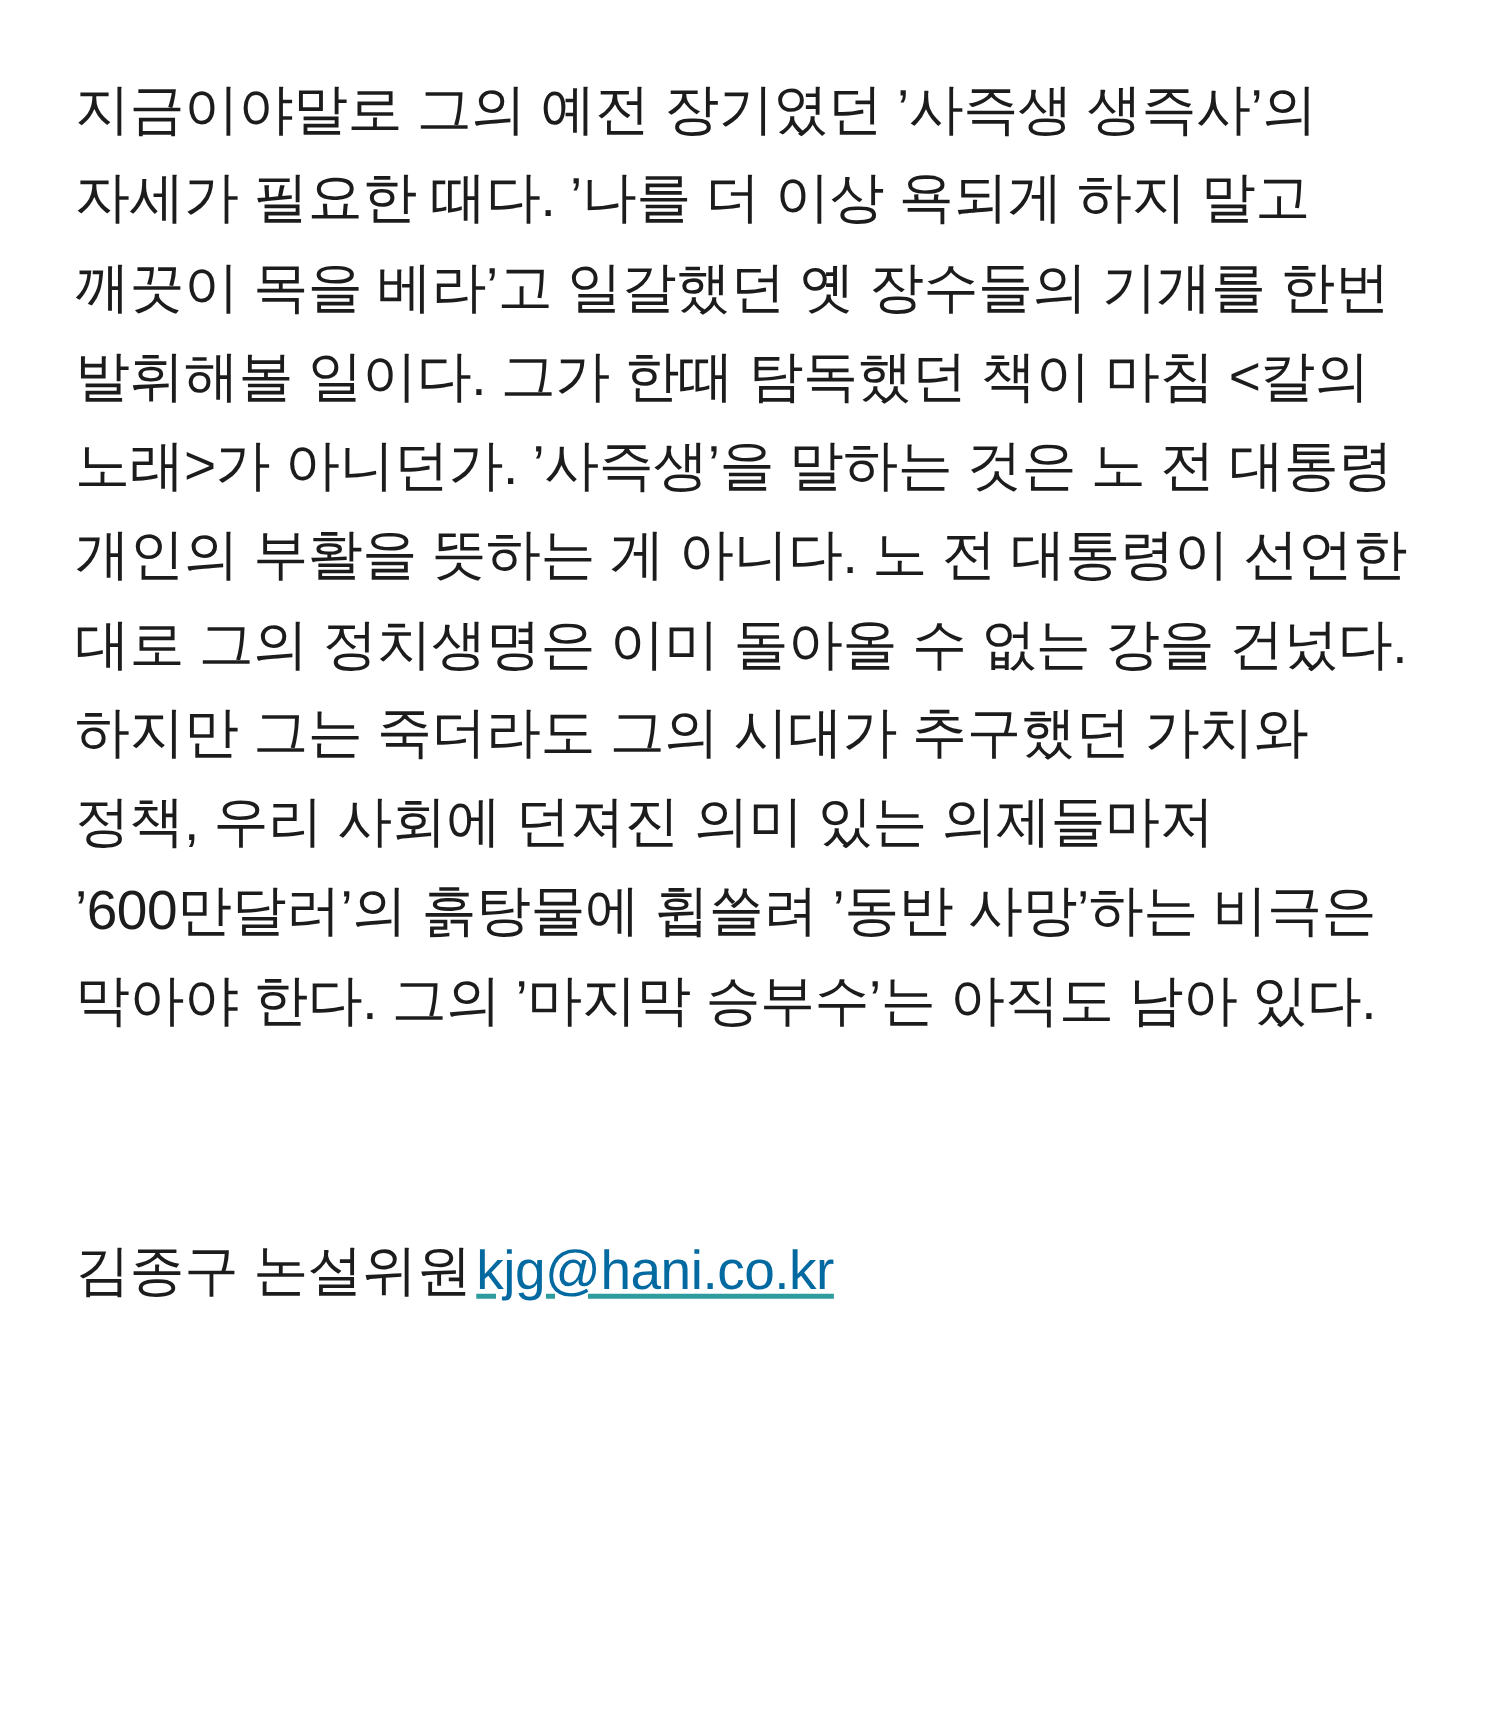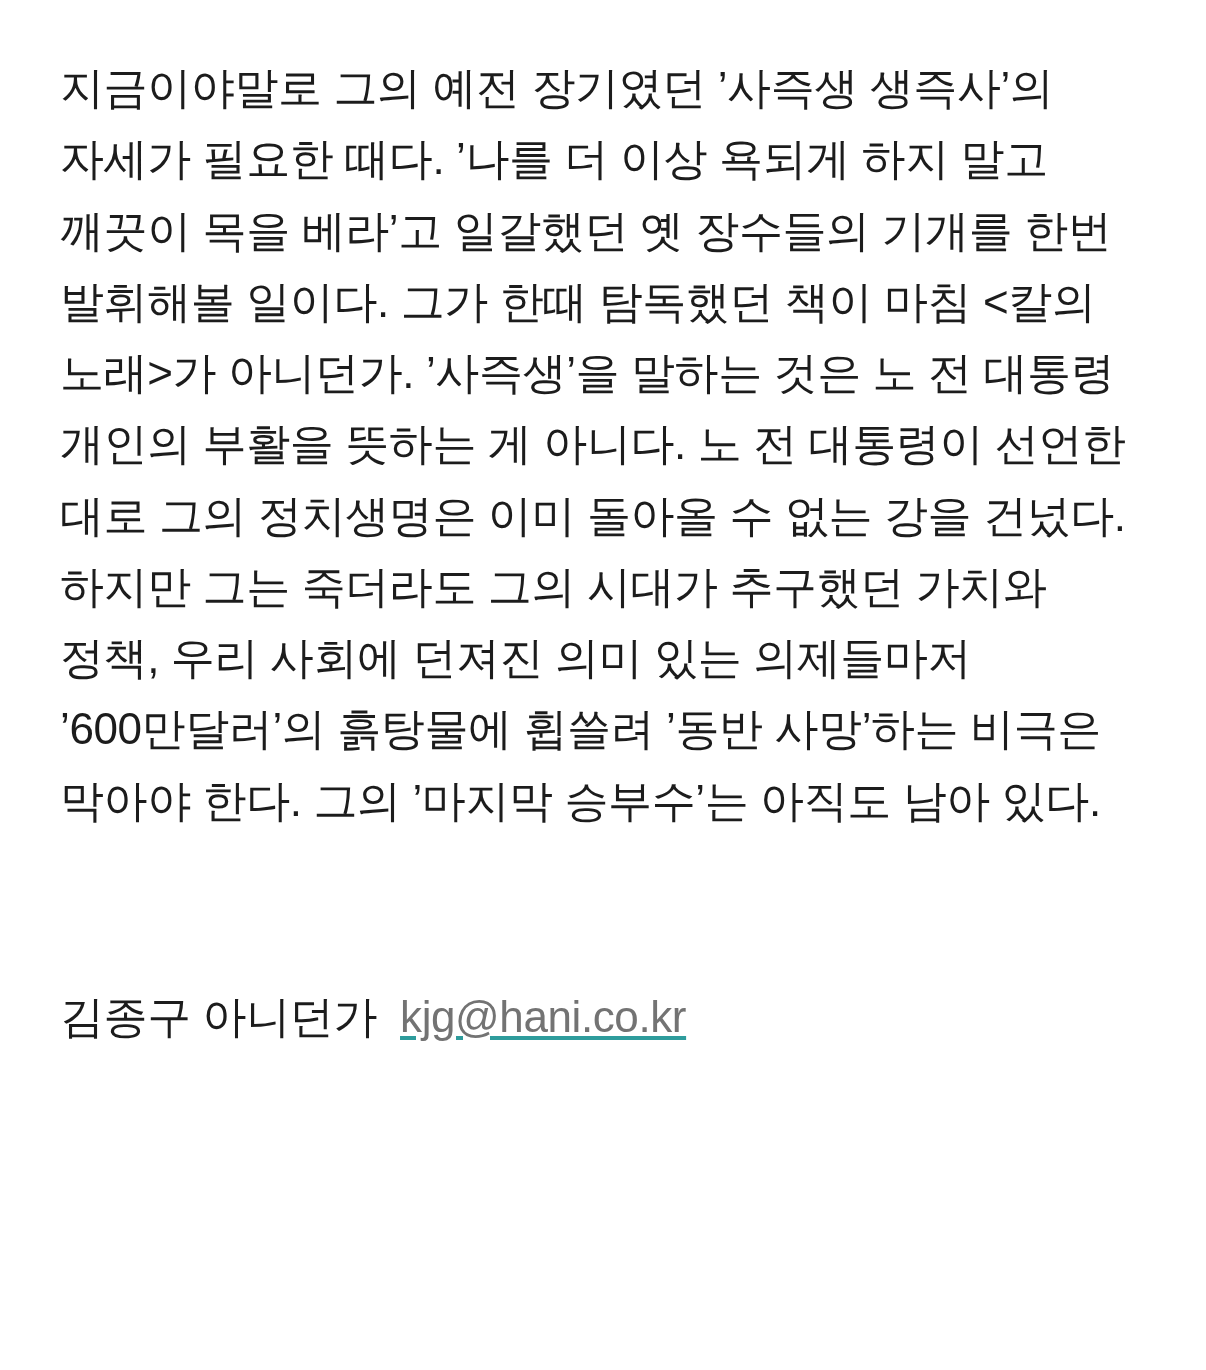--- a/index.html
+++ b/index.html
@@ -34,30 +34,30 @@
     margin-top: 148px;
     font-size: 44px;
     line-height: 1.5;
     letter-spacing: -0.4px;
     color: #1c1c1c;
   }
   .byline .author {
     color: #1c1c1c;
   }
   .byline .email {
-    color: #737373;
+    color: #0369a1;
     text-decoration: underline;
     text-decoration-color: #2e9c9c;
     text-underline-offset: 4px;
-    margin-left: 23px;
+    margin-left: 4px;
     cursor: pointer;
   }
 </style>
 </head>
 <body>
 
 <div class="article">
   <p class="body-text">지금이야말로 그의 예전 장기였던 ’사즉생 생즉사’의 자세가 필요한 때다. ’나를 더 이상 욕되게 하지 말고 깨끗이 목을 베라’고 일갈했던 옛 장수들의 기개를 한번 발휘해볼 일이다. 그가 한때 탐독했던 책이 마침 &lt;칼의 노래&gt;가 아니던가. ’사즉생’을 말하는 것은 노 전 대통령 개인의 부활을 뜻하는 게 아니다. 노 전 대통령이 선언한 대로 그의 정치생명은 이미 돌아올 수 없는 강을 건넜다. 하지만 그는 죽더라도 그의 시대가 추구했던 가치와 정책, 우리 사회에 던져진 의미 있는 의제들마저 ’600만달러’의 흙탕물에 휩쓸려 ’동반 사망’하는 비극은 막아야 한다. 그의 ’마지막 승부수’는 아직도 남아 있다.</p>
 
   <div class="byline">
-    <span class="author">김종구 아니던가</span><a class="email" href="#">kjg@hani.co.kr</a>
+    <span class="author">김종구 논설위원</span><a class="email" href="#">kjg@hani.co.kr</a>
   </div>
 </div>
 
 </body></html>

